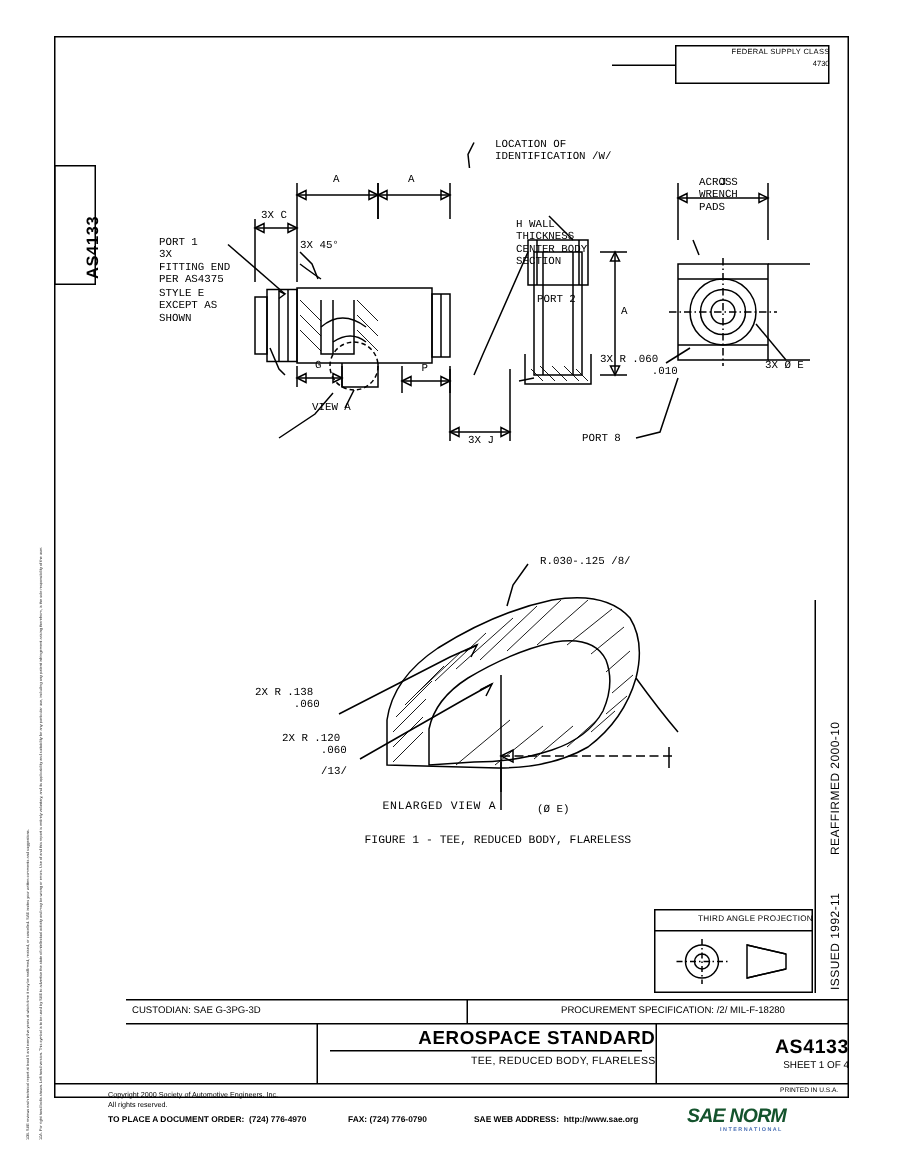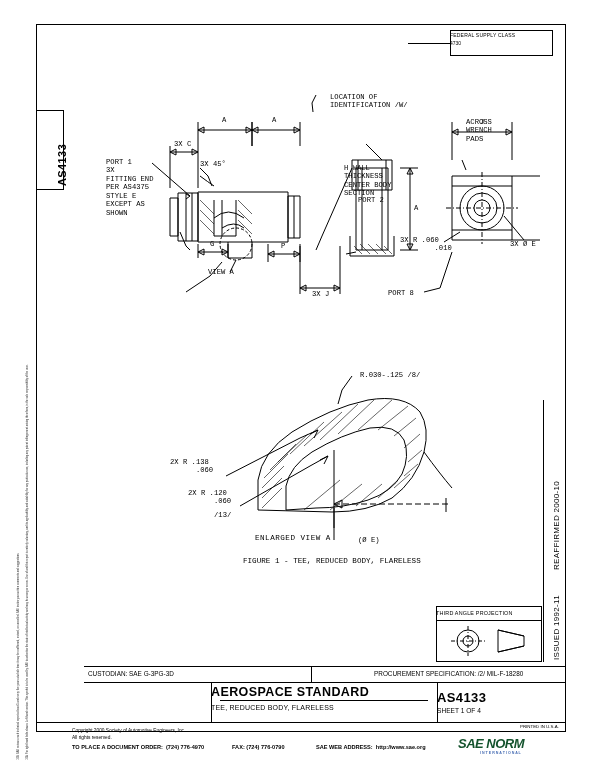--- a/index.html
+++ b/index.html
@@ -4,21 +4,21 @@
 <style>
   html,body{margin:0;padding:0;background:#fff;}
   body{width:600px;height:776px;position:relative;overflow:hidden;
        font-family:"Liberation Sans",sans-serif;color:#000;}
   .sheet{position:absolute;inset:0;background:#fff;}
   .bd{position:absolute;border:1px solid #000;box-sizing:border-box;}
   .ln{position:absolute;background:#000;}
   .tx{position:absolute;white-space:pre;line-height:1.18;}
   .mono{font-family:"Liberation Mono",monospace;}
   .vert{transform-origin:0 0;}
-  .ctr{text-align:left;}
+  .ctr{text-align:right;}
   svg{position:absolute;overflow:visible;}
   .sn{fill:none;stroke:#000;}
 </style>
 </head>
 <body>
 
 <div class="sheet">
 
   <div class="bd" style="left:36px;top:24px;width:530px;height:708px;"></div>
 
@@ -151,21 +151,21 @@
 
       <path class="sn" d="M512 176 L540 176 M512 240 L540 240"></path>
     </g>
   </svg>
 
   <div class="tx mono" style="left:330px;top:77px;font-size:7.2px;margin-top:16px;">LOCATION OF
 IDENTIFICATION /W/</div>
   <div class="tx mono" style="left:466px;top:118px;font-size:7.2px;">ACROSS
 WRENCH
 PADS</div>
-  <div class="tx mono" style="left:344px;top:146px;font-size:7.2px;margin-top:18px;">H WALL
+  <div class="tx mono" style="left:344px;top:146px;font-size:7.2px;">H WALL
 THICKNESS
 CENTER BODY
 SECTION</div>
   <div class="tx mono" style="left:106px;top:158px;font-size:7.2px;">PORT 1
 3X
 FITTING END
 PER AS4375
 STYLE E
 EXCEPT AS
 SHOWN</div>

